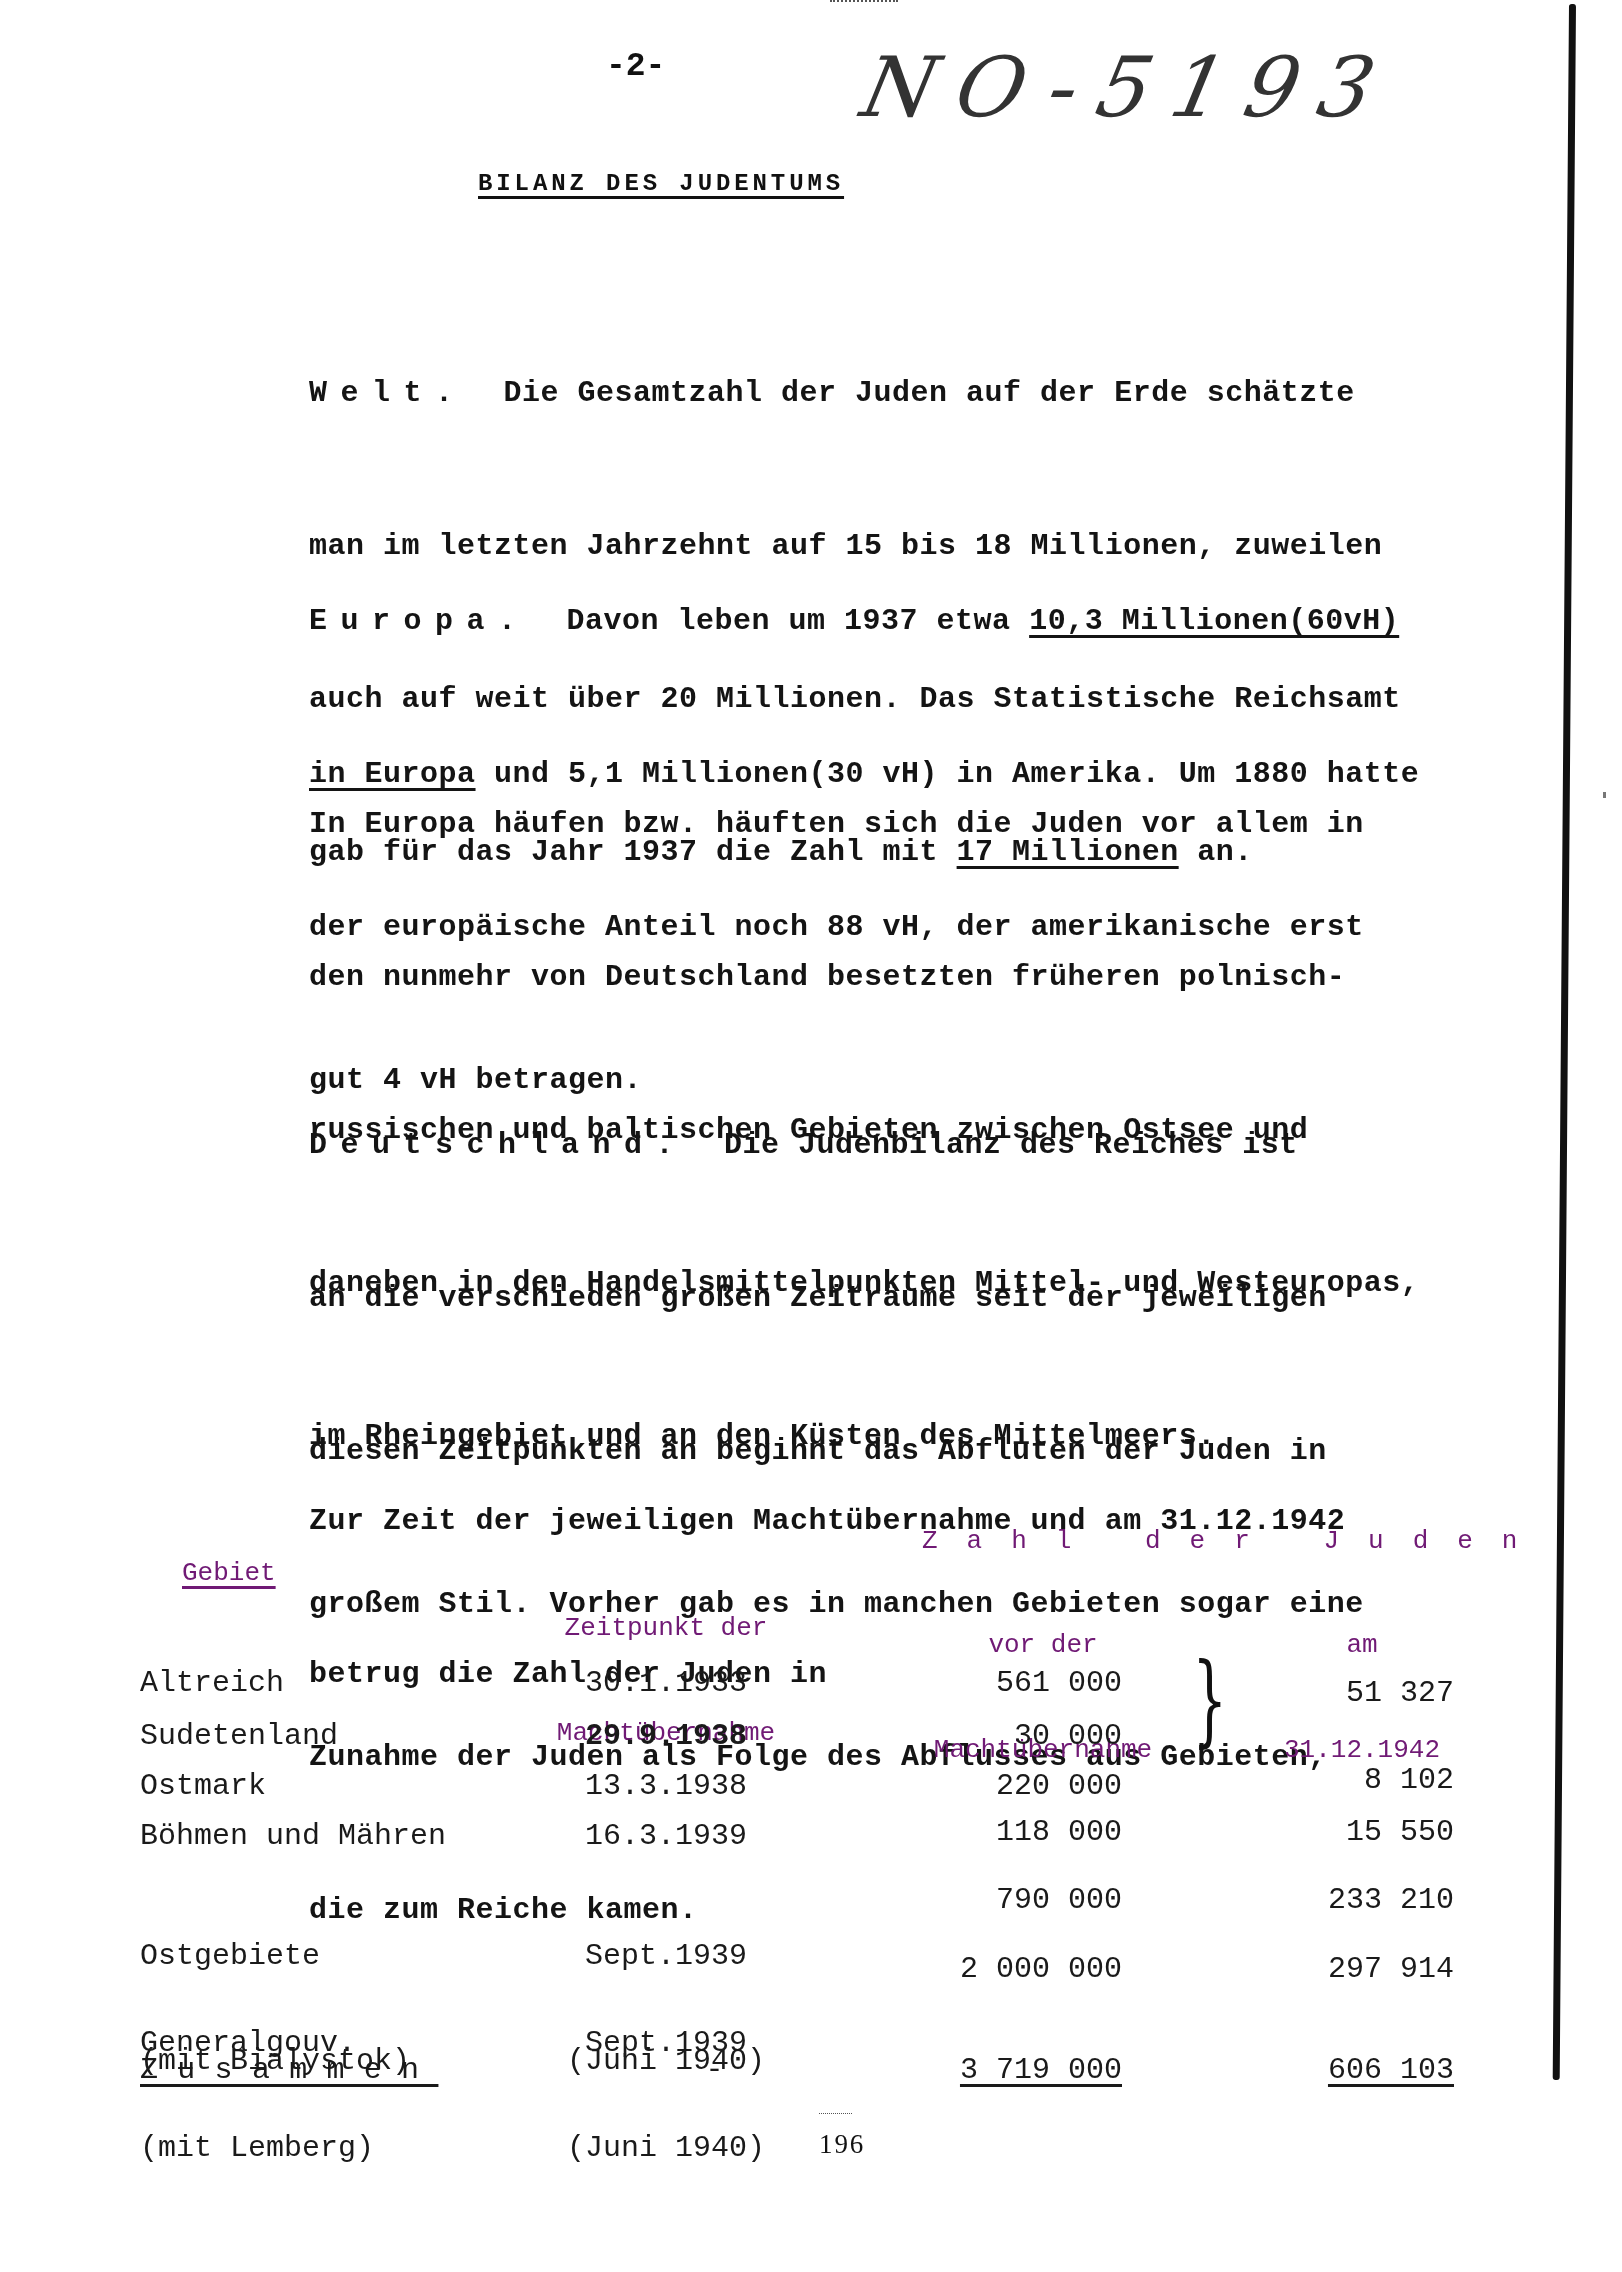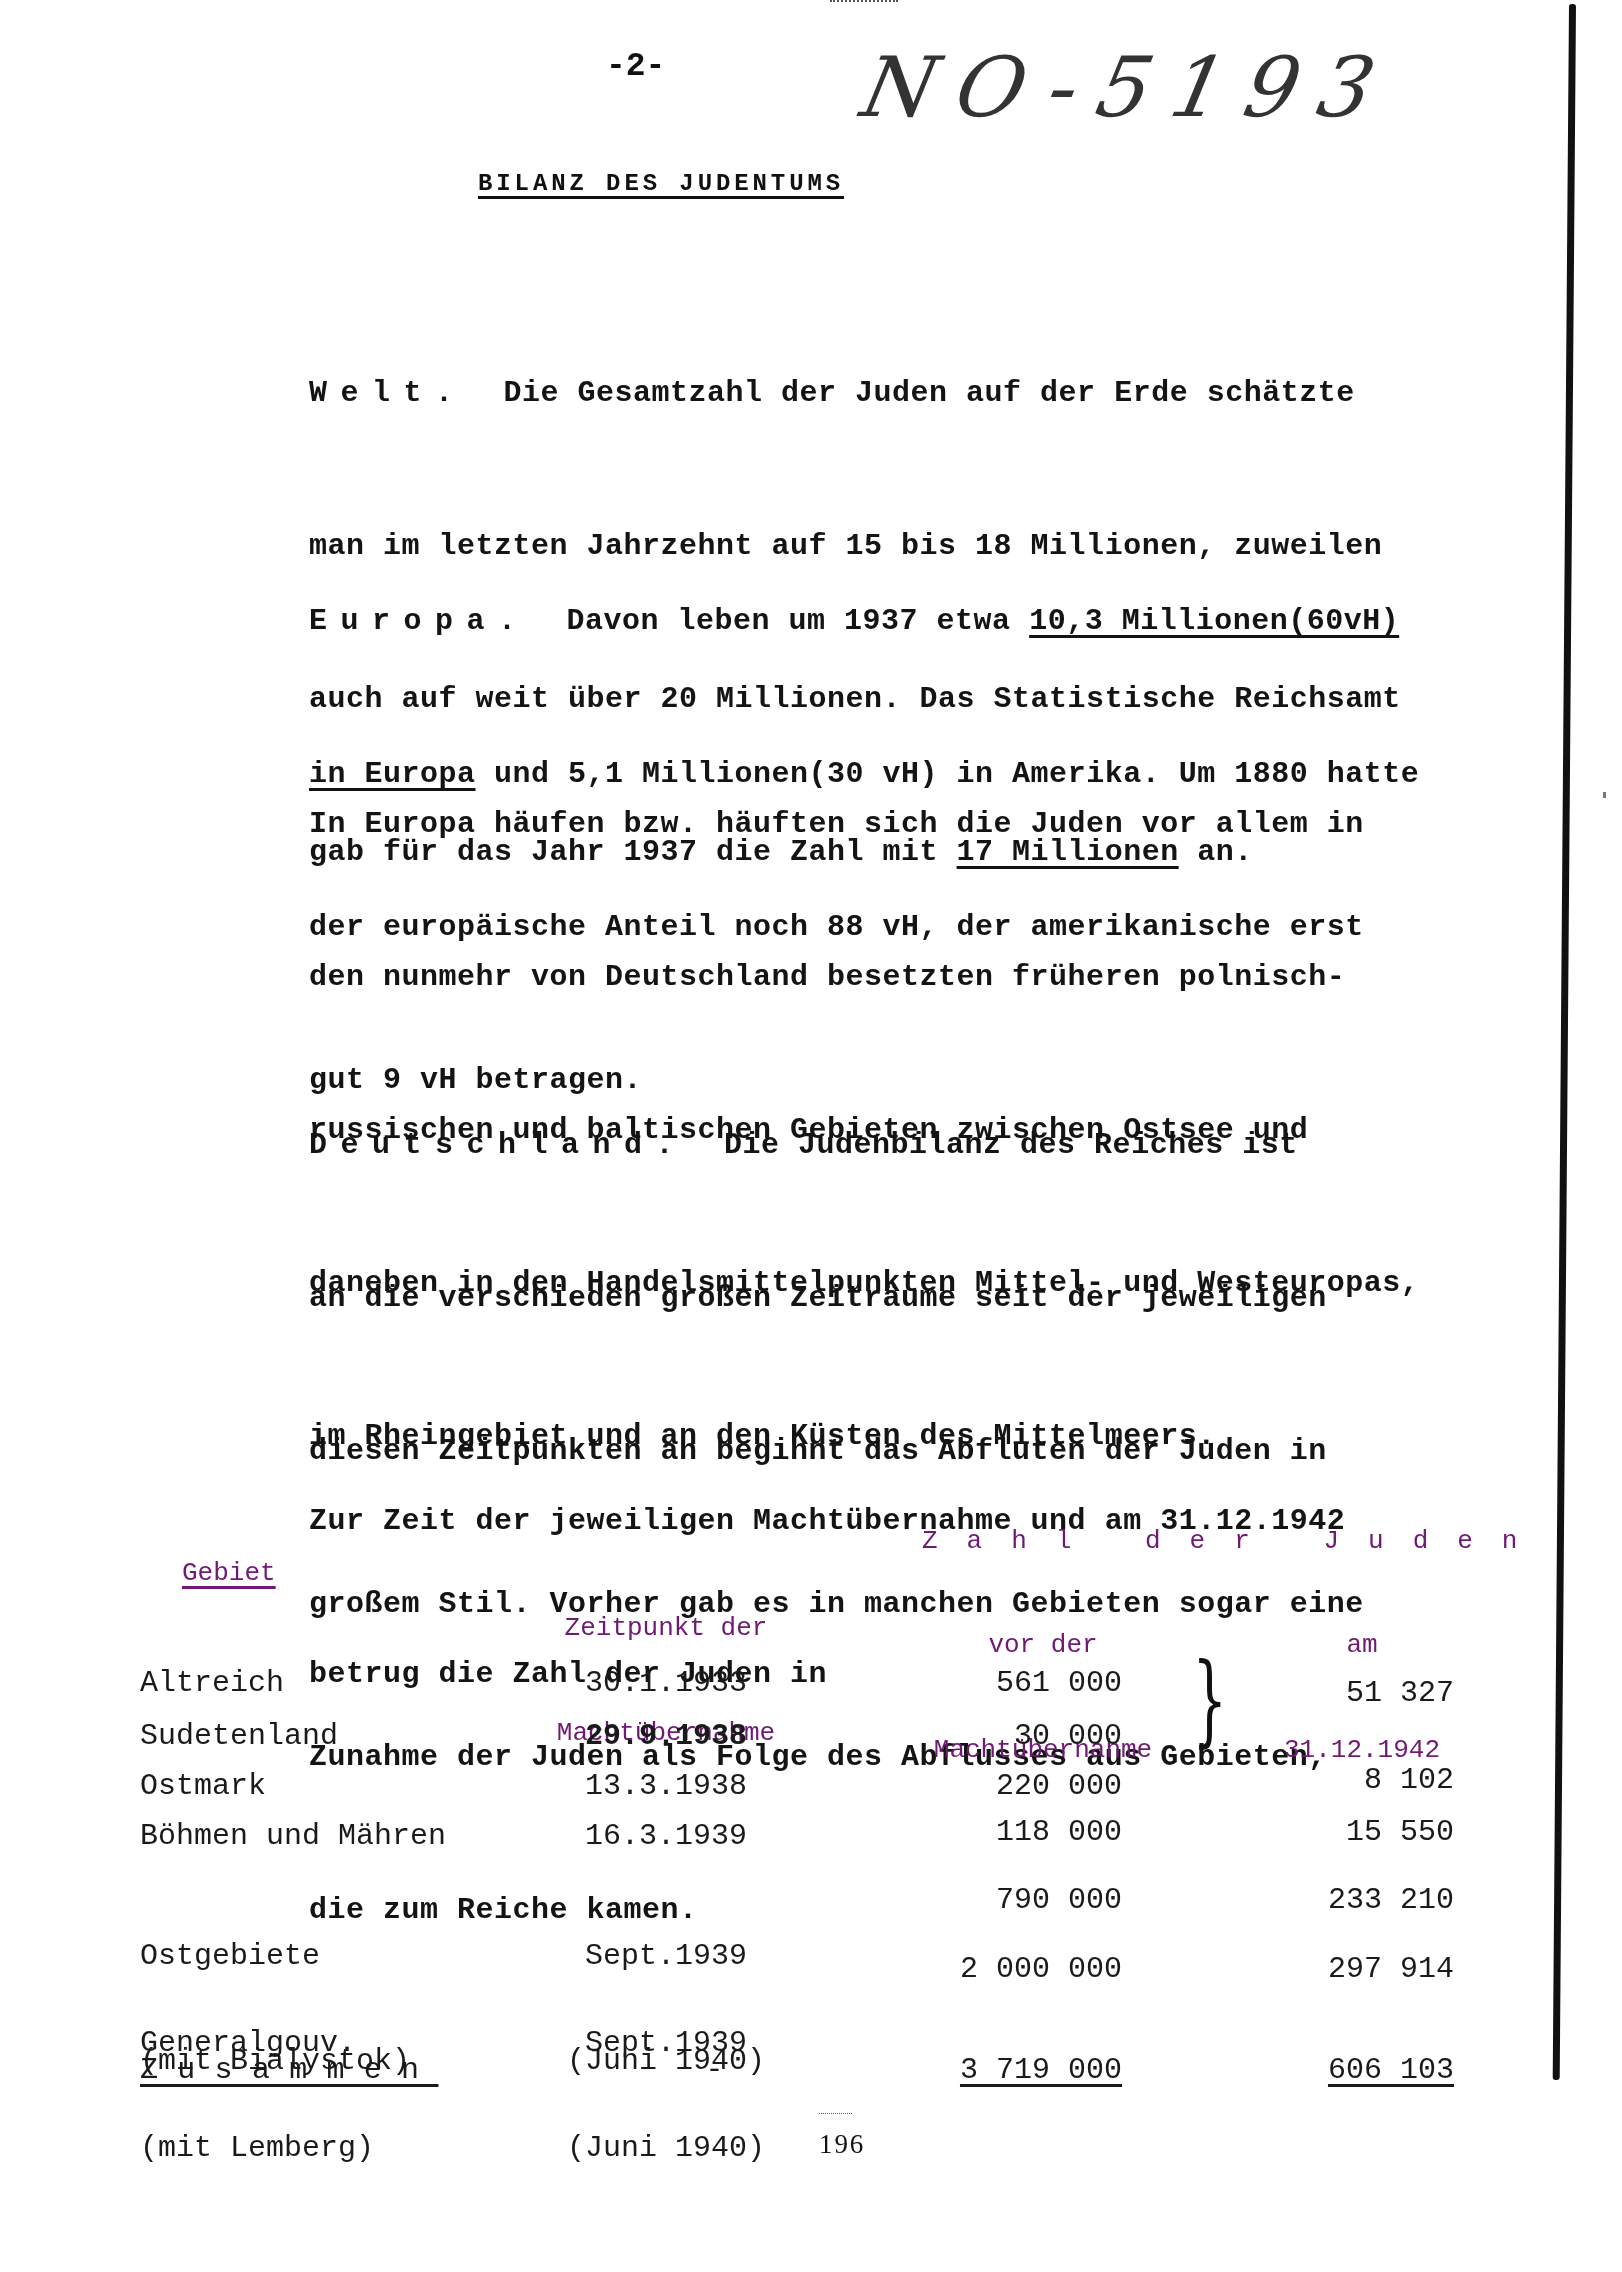--- a/index.html
+++ b/index.html
@@ -45,21 +45,21 @@
   <span class="line"><span class="spaced">Welt.</span><span>  </span><span>Die Gesamtzahl der Juden auf der Erde schätzte</span></span>
   <span class="line">man im letzten Jahrzehnt auf 15 bis 18 Millionen, zuweilen</span>
   <span class="line">auch auf weit über 20 Millionen. Das Statistische Reichsamt</span>
   <span class="line"><span>gab für das Jahr 1937 die Zahl mit </span><span class="ul">17 Millionen</span><span> an.</span></span>
 </div>
 
 <div class="abs para tw" style="top:494px;">
   <span class="line"><span class="spaced">Europa.</span><span>  </span><span>Davon leben um 1937 etwa </span><span class="ul">10,3 Millionen(60vH)</span></span>
   <span class="line"><span class="ul">in Europa</span><span> und 5,1 Millionen(30 vH) in Amerika. Um 1880 hatte</span></span>
   <span class="line">der europäische Anteil noch 88 vH, der amerikanische erst</span>
-  <span class="line">gut 9 vH betragen.</span>
+  <span class="line">gut 4 vH betragen.</span>
 </div>
 <div class="abs para tw" style="top:697px;">
   <span class="line">In Europa häufen bzw. häuften sich die Juden vor allem in</span>
   <span class="line">den nunmehr von Deutschland besetzten früheren polnisch-</span>
   <span class="line">russischen und baltischen Gebieten zwischen Ostsee und</span>
   <span class="line">daneben in den Handelsmittelpunkten Mittel- und Westeuropas,</span>
   <span class="line">im Rheingebiet und an den Küsten des Mittelmeers.</span>
 </div>
 
 <div class="abs para tw" style="top:1018px;">

